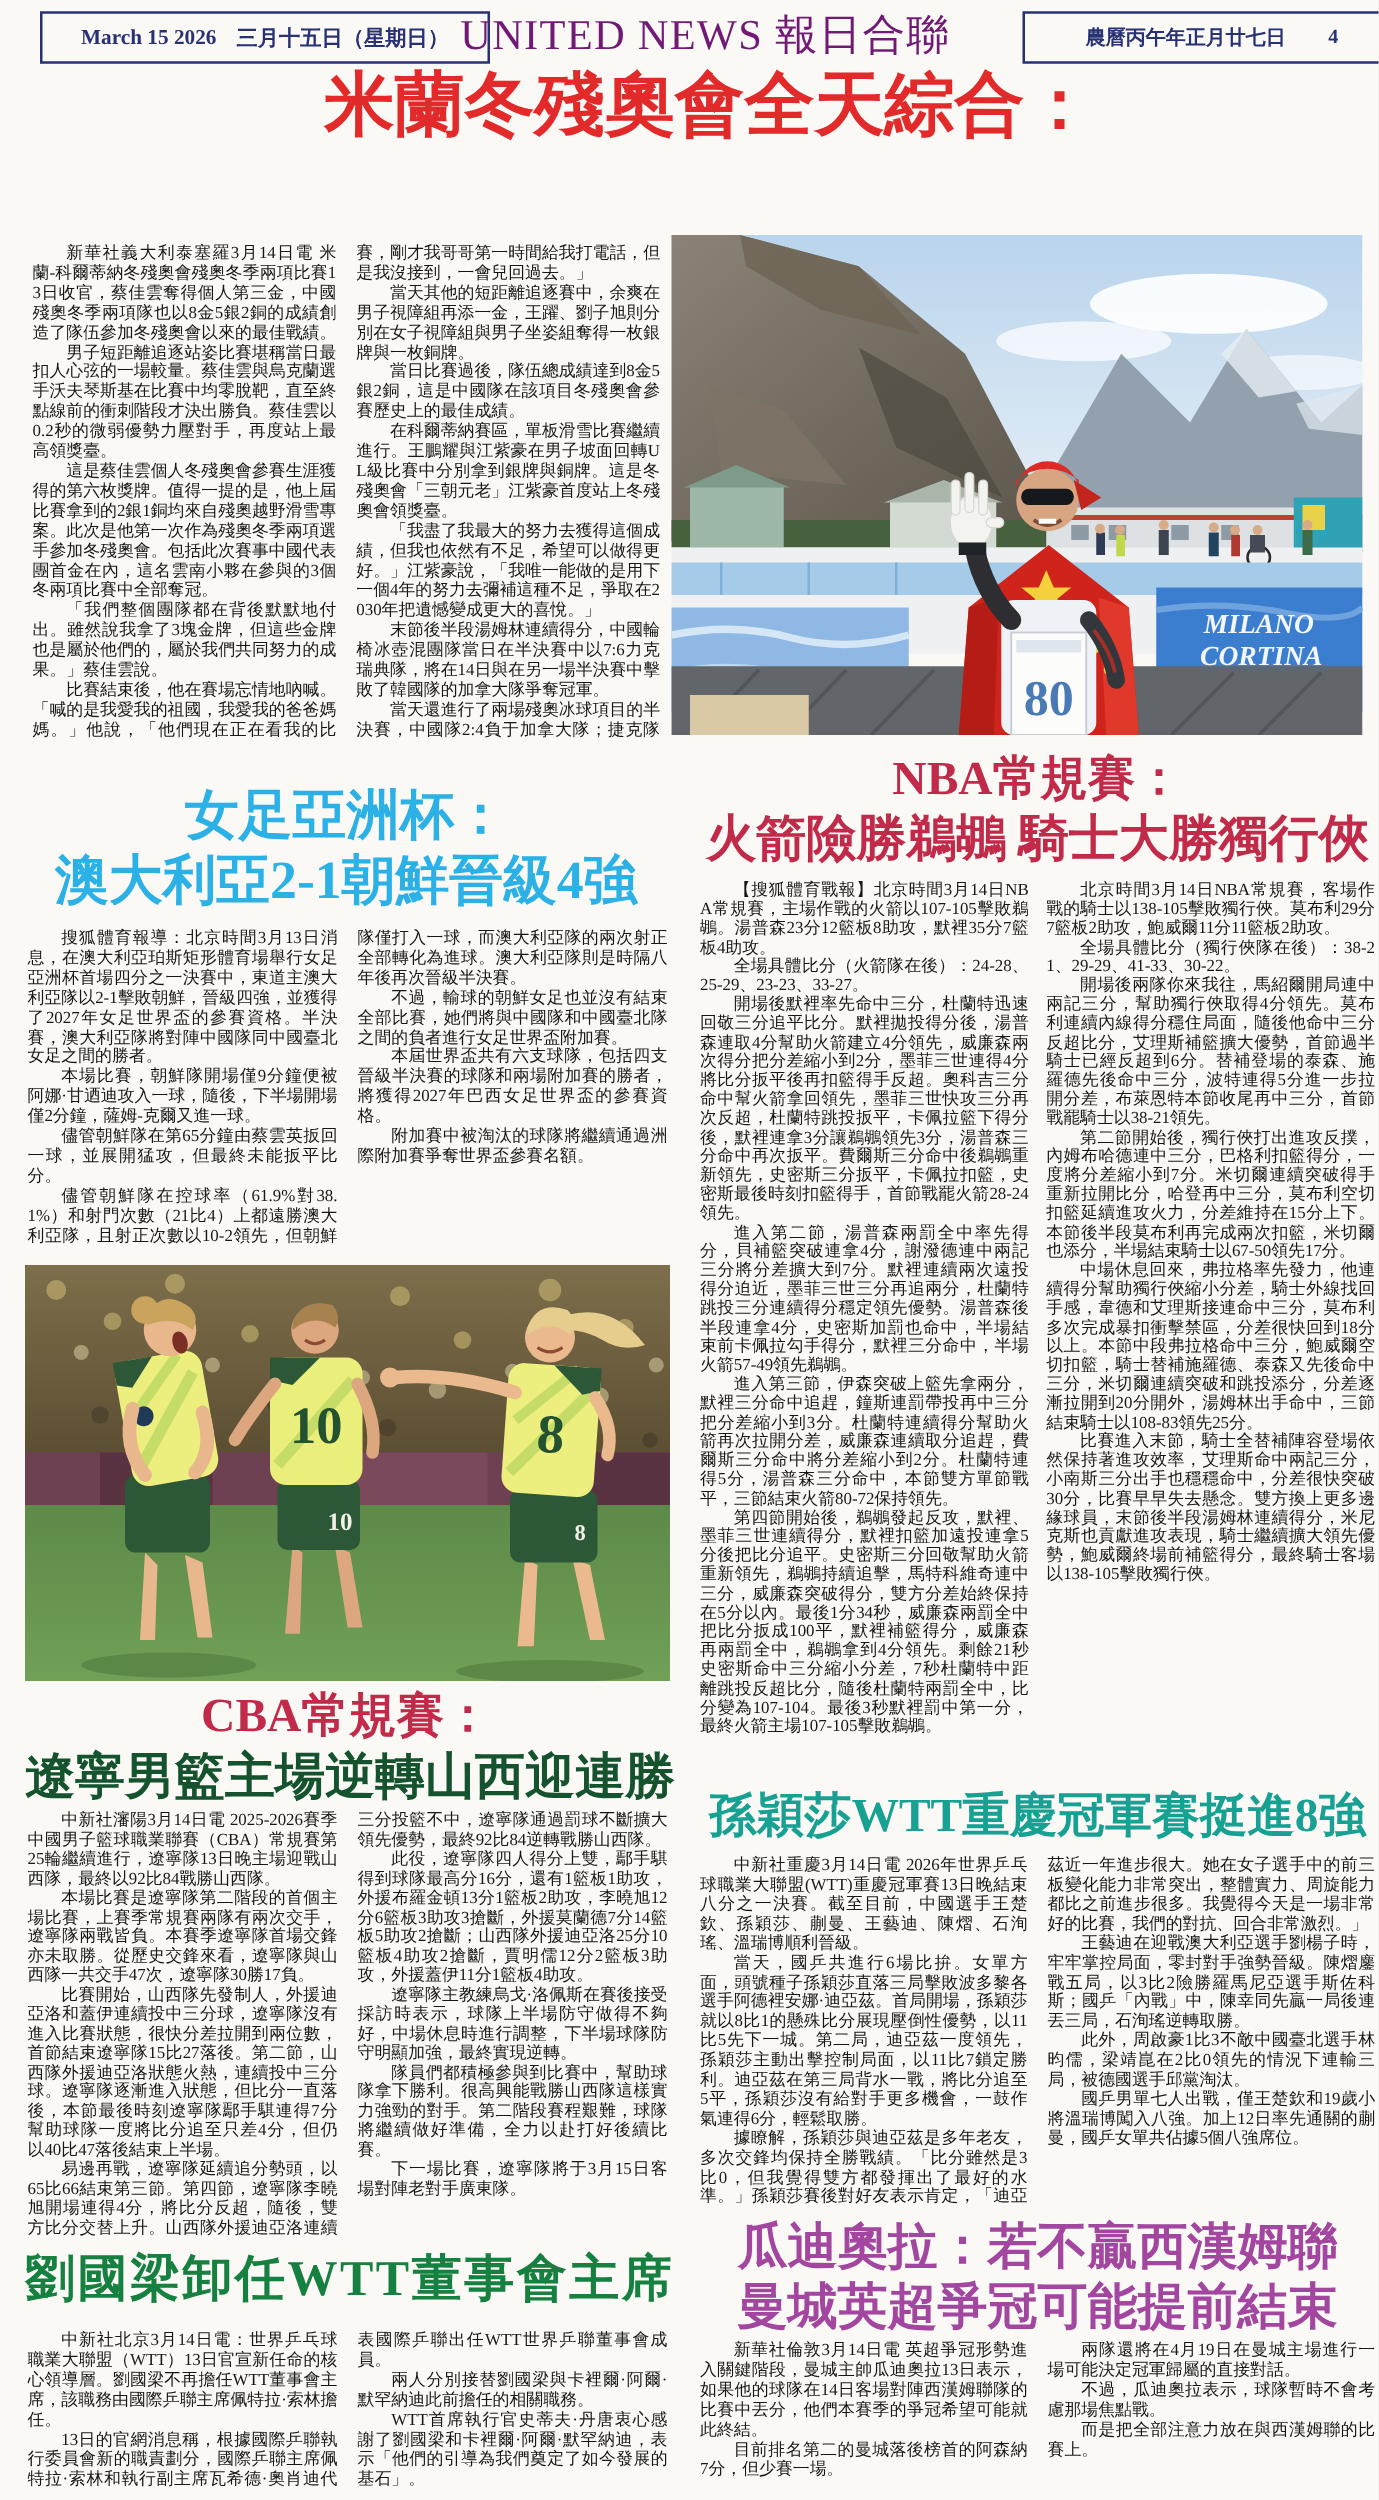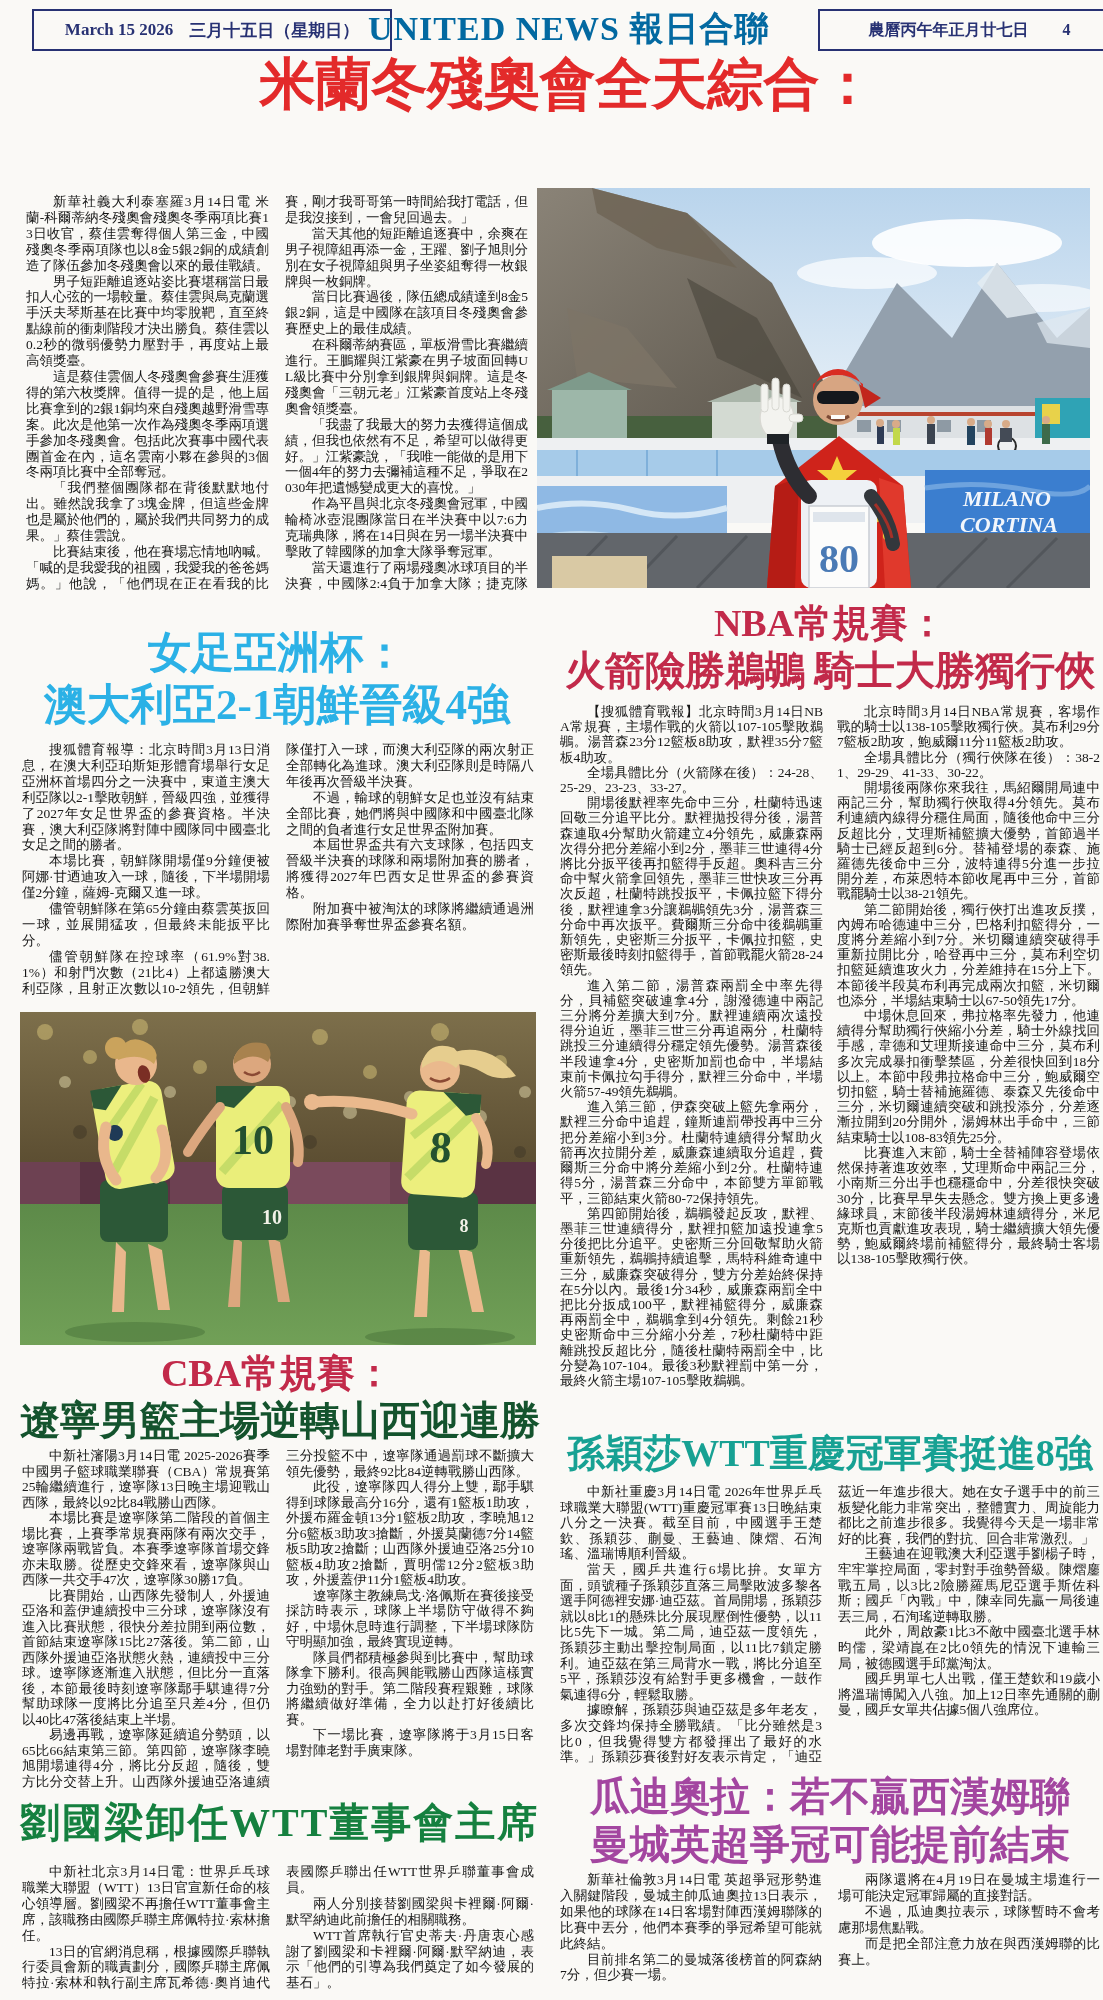--- a/index.html
+++ b/index.html
@@ -4,21 +4,21 @@
 <style>
   html,body{margin:0;padding:0;background:#e9e8e4;}
   .page{position:relative;width:1103px;height:2000px;background:#faf9f6;overflow:hidden;
         font-family:"Liberation Serif","DejaVu Serif",serif;color:#161616;}
   
   .hdr-box{position:absolute;border:2px solid #273173;display:flex;align-items:center;
            justify-content:center;color:#273173;background:#faf9f6;}
   .hdr-left{left:8px;top:9px;width:356px;height:38px;font-size:17px;gap:16px;font-weight:600;margin-left:24px;}
   .hdr-right{left:818px;top:9px;width:279px;height:38px;font-size:16px;gap:34px;font-weight:700;padding-left:10px;}
   .masthead{position:absolute;left:368px;top:0px;width:392px;height:58px;line-height:58px;
-            text-align:right;font-size:34px;font-weight:700;color:#0369a1;letter-spacing:1px;white-space:nowrap;}
+            text-align:right;font-size:34px;font-weight:400;color:#701a75;letter-spacing:1px;white-space:nowrap;}
   
   .hl{position:absolute;text-align:center;font-weight:700;white-space:nowrap;line-height:1.15;}
   .lead1{left:16px;top:52px;width:1103px;font-size:56px;color:#e32a2a;}
   .lead2{left:0;top:120px;width:1103px;font-size:50px;color:#e32a2a;letter-spacing:1px;}
   .nba1{left:560px;top:602px;width:540px;font-size:38px;color:#c22a4a;}
   .nba2{left:560px;top:648px;width:540px;font-size:40px;color:#c22a4a;}
   .wf1{left:20px;top:628px;width:514px;font-size:43px;color:#2bb1e6;}
   .wf2{left:20px;top:680px;width:514px;font-size:43px;color:#2bb1e6;}
   .cba1{left:20px;top:1352px;width:514px;font-size:38px;color:#c22a4a;}
   .cba2{left:20px;top:1398px;width:514px;font-size:40px;color:#14532d;}
@@ -63,21 +63,21 @@
   <div class="body-block cols2 lead-body">
       <p>新華社義大利泰塞羅3月14日電 米蘭-科爾蒂納冬殘奧會殘奧冬季兩項比賽13日收官，蔡佳雲奪得個人第三金，中國殘奧冬季兩項隊也以8金5銀2銅的成績創造了隊伍參加冬殘奧會以來的最佳戰績。</p>
       <p>男子短距離追逐站姿比賽堪稱當日最扣人心弦的一場較量。蔡佳雲與烏克蘭選手沃夫琴斯基在比賽中均零脫靶，直至終點線前的衝刺階段才決出勝負。蔡佳雲以0.2秒的微弱優勢力壓對手，再度站上最高領獎臺。</p>
       <p>這是蔡佳雲個人冬殘奧會參賽生涯獲得的第六枚獎牌。值得一提的是，他上屆比賽拿到的2銀1銅均來自殘奧越野滑雪專案。此次是他第一次作為殘奧冬季兩項選手參加冬殘奧會。包括此次賽事中國代表團首金在內，這名雲南小夥在參與的3個冬兩項比賽中全部奪冠。</p>
       <p>「我們整個團隊都在背後默默地付出。雖然說我拿了3塊金牌，但這些金牌也是屬於他們的，屬於我們共同努力的成果。」蔡佳雲說。</p>
       <p>比賽結束後，他在賽場忘情地吶喊。「喊的是我愛我的祖國，我愛我的爸爸媽媽。」他說，「他們現在正在看我的比賽，剛才我哥哥第一時間給我打電話，但是我沒接到，一會兒回過去。」</p>
       <p>當天其他的短距離追逐賽中，余爽在男子視障組再添一金，王躍、劉子旭則分別在女子視障組與男子坐姿組奪得一枚銀牌與一枚銅牌。</p>
       <p>當日比賽過後，隊伍總成績達到8金5銀2銅，這是中國隊在該項目冬殘奧會參賽歷史上的最佳成績。</p>
       <p>在科爾蒂納賽區，單板滑雪比賽繼續進行。王鵬耀與江紫豪在男子坡面回轉UL級比賽中分別拿到銀牌與銅牌。這是冬殘奧會「三朝元老」江紫豪首度站上冬殘奧會領獎臺。</p>
       <p>「我盡了我最大的努力去獲得這個成績，但我也依然有不足，希望可以做得更好。」江紫豪說，「我唯一能做的是用下一個4年的努力去彌補這種不足，爭取在2030年把遺憾變成更大的喜悅。」</p>
-      <p>作為平昌與北京冬殘奧會冠軍，中國輪椅冰壺混團隊當日在半決賽中以7:6力克瑞典隊，將在14日與在另一場半決賽中擊敗了韓國隊的加拿大隊爭奪冠軍。</p>
+      <p>末節後半段湯姆林連續得分，中國輪椅冰壺混團隊當日在半決賽中以7:6力克瑞典隊，將在14日與在另一場半決賽中擊敗了韓國隊的加拿大隊爭奪冠軍。</p>
       <p>當天還進行了兩場殘奧冰球項目的半決賽，中國隊2:4負于加拿大隊；捷克隊1:6不敵美國隊。中國和捷克隊將在15日的銅牌爭奪戰中一決高下。</p>
     </div>
 
   <div class="photo photo1">
     <svg width="553" height="400" viewBox="0 0 553 400">
       <defs>
         <linearGradient id="sky" x1="0" y1="0" x2="0" y2="1">
           <stop offset="0" stop-color="#b9d4ec"></stop>
             <stop offset="1" stop-color="#e9f1f8"></stop>
         </linearGradient>

